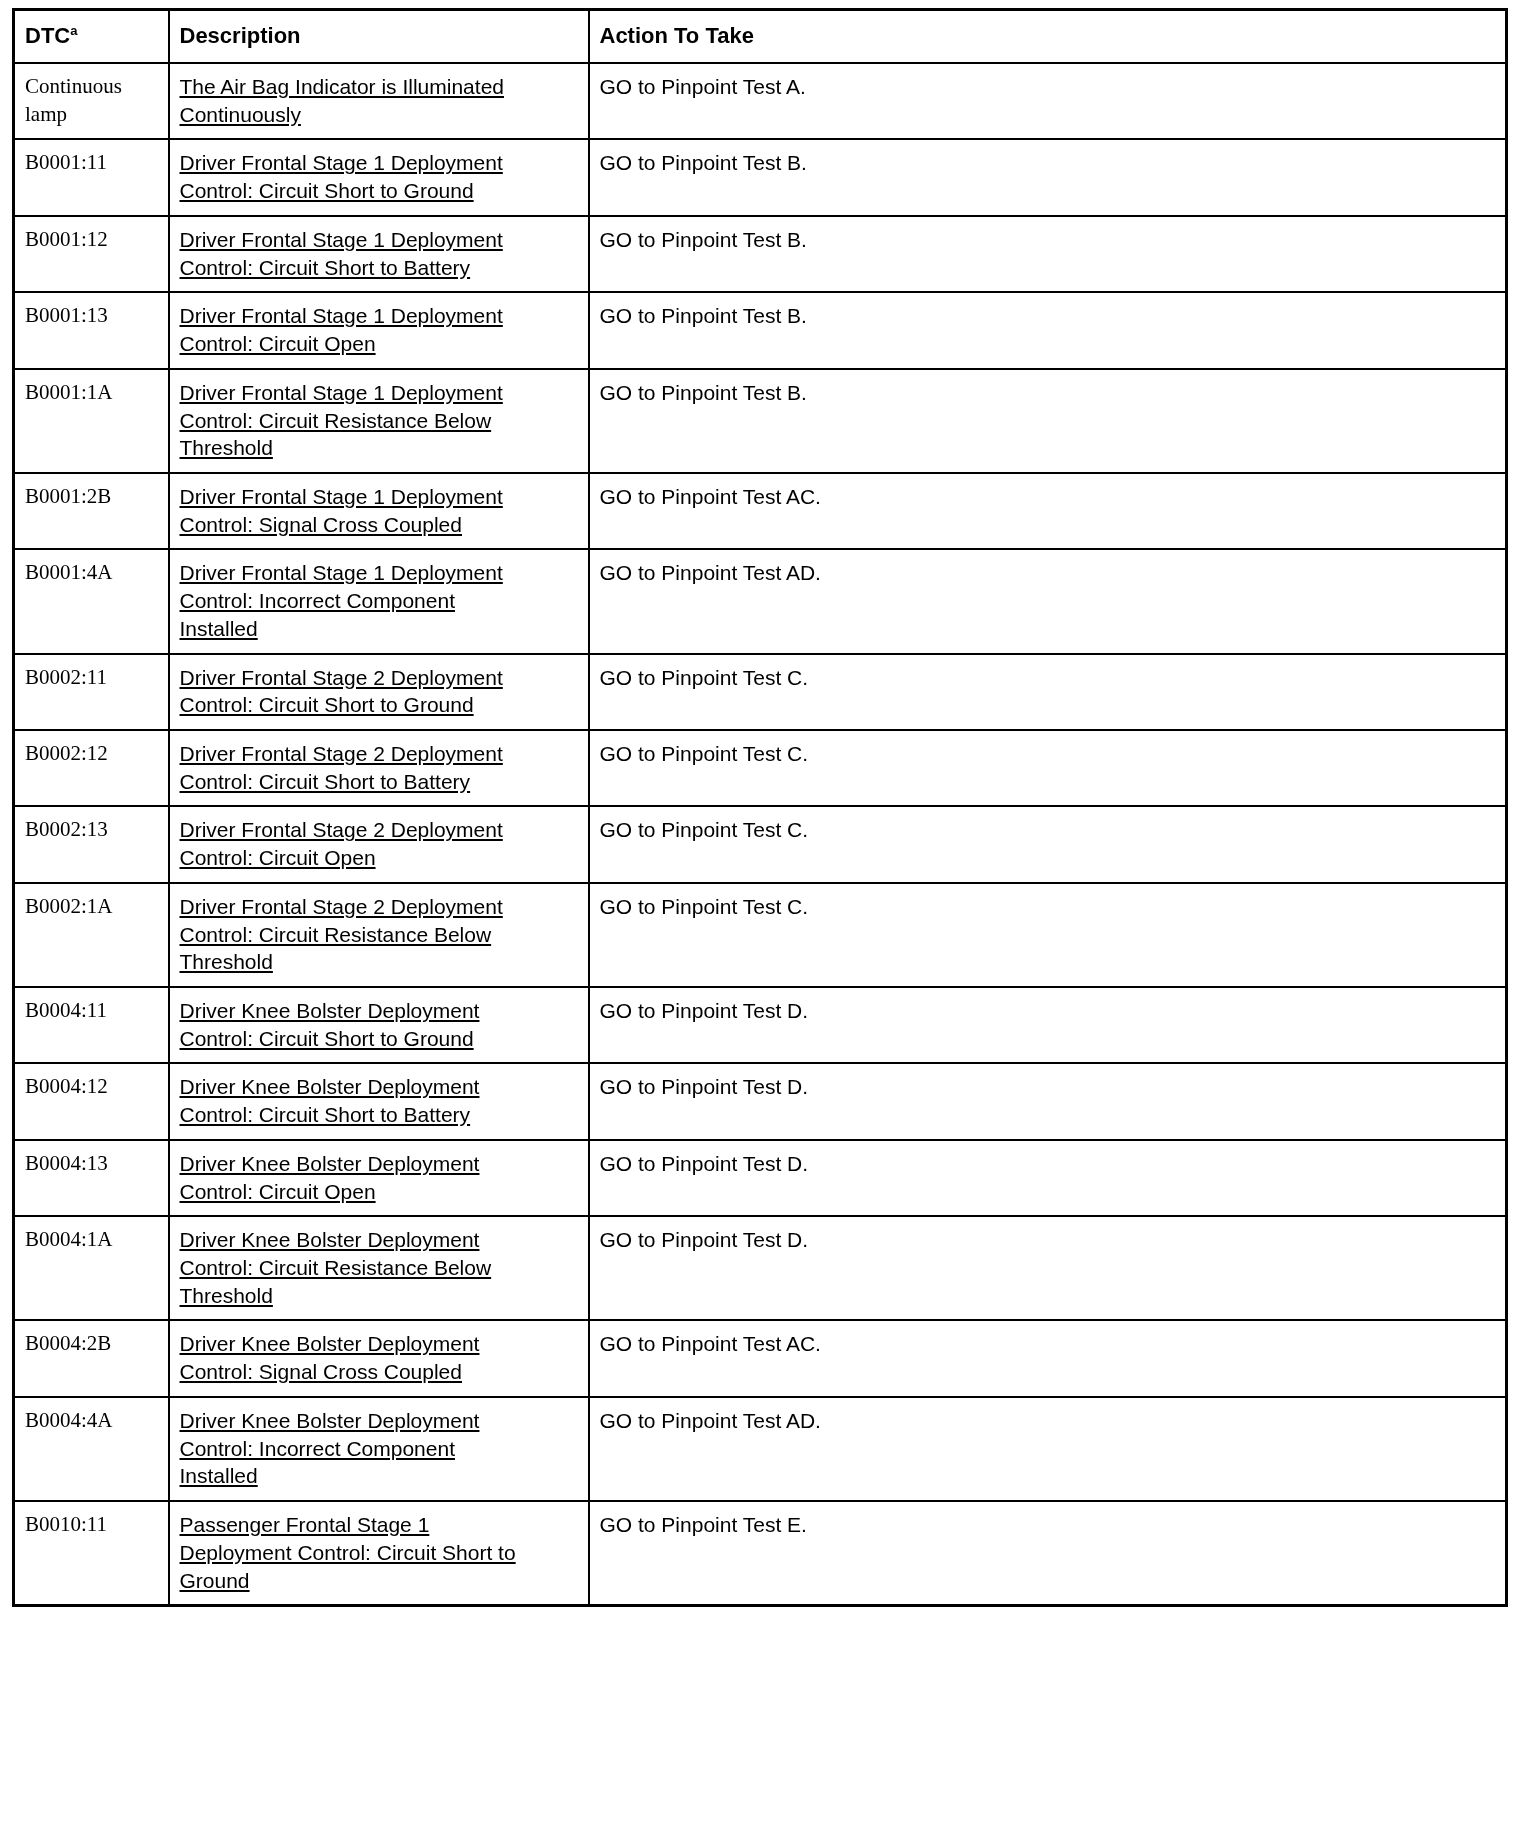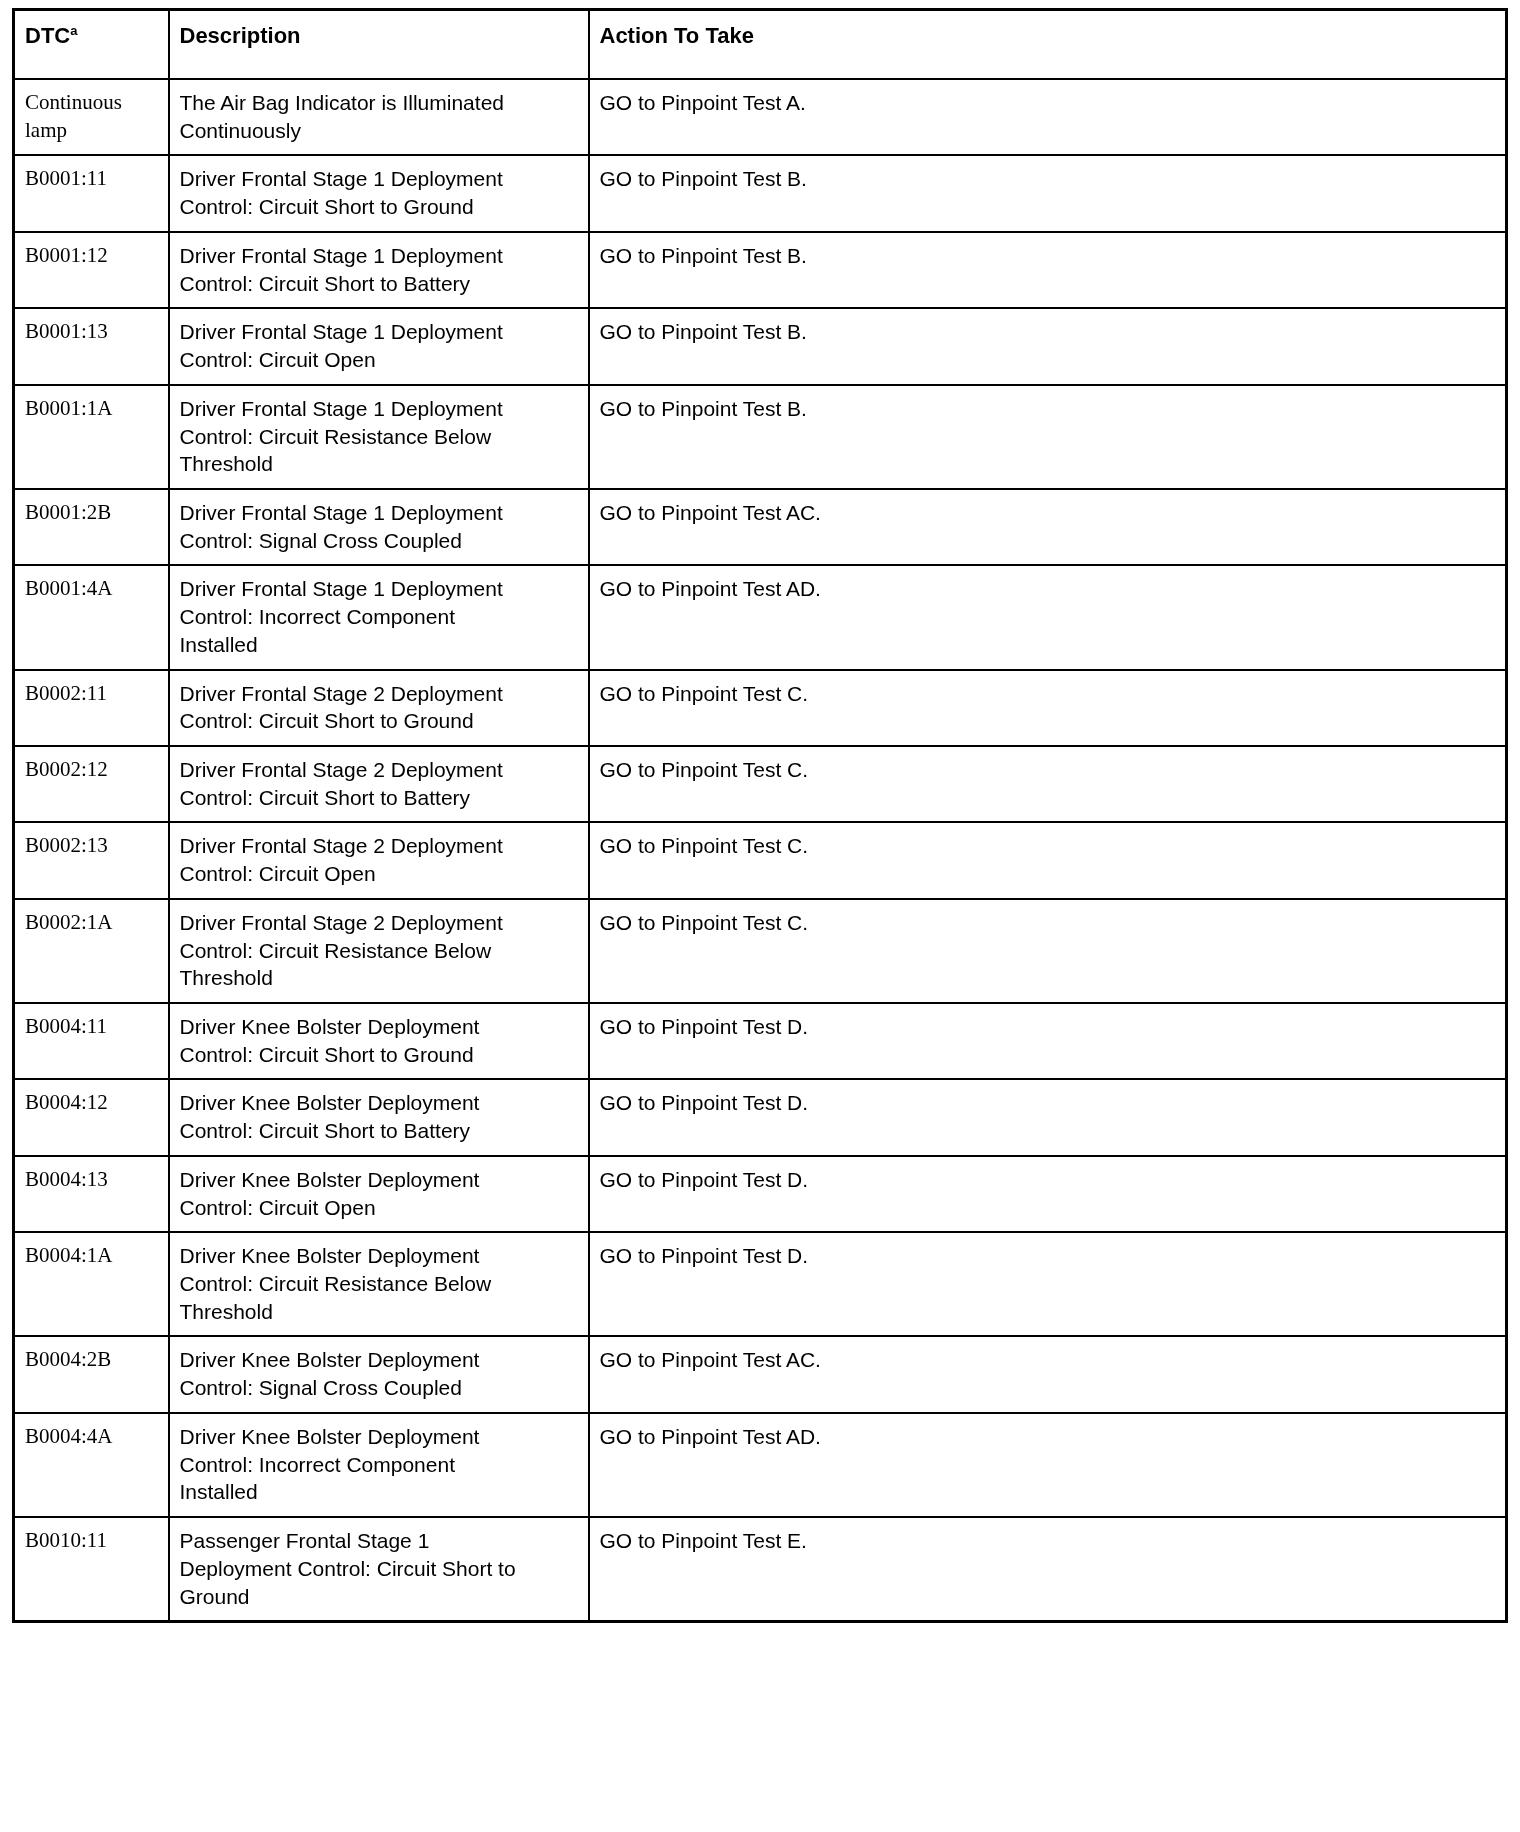--- a/index.html
+++ b/index.html
@@ -36,33 +36,34 @@
     vertical-align: top;
     padding: 9px 10px 10px 10px;
     font-size: 21px;
     line-height: 1.32;
     text-align: left;
   }
   table.dtc-table thead th {
     font-weight: bold;
     font-size: 22px;
     padding-top: 10px;
-    padding-bottom: 28px;
+    padding-bottom: 12px;
   }
   .sup {
     font-size: 13px;
     vertical-align: super;
     font-weight: bold;
   }
   td.dtc-cell {
     white-space: pre-line;
     font-family: Liberation Serif, serif;
   }
   td.desc-cell {
     white-space: pre-line;
+    text-decoration: underline;
   }
   td.action-cell {
     white-space: pre-line;
   }
 </style>
 </head>
 <body>
 
 <div class="page">
   <table class="dtc-table">

